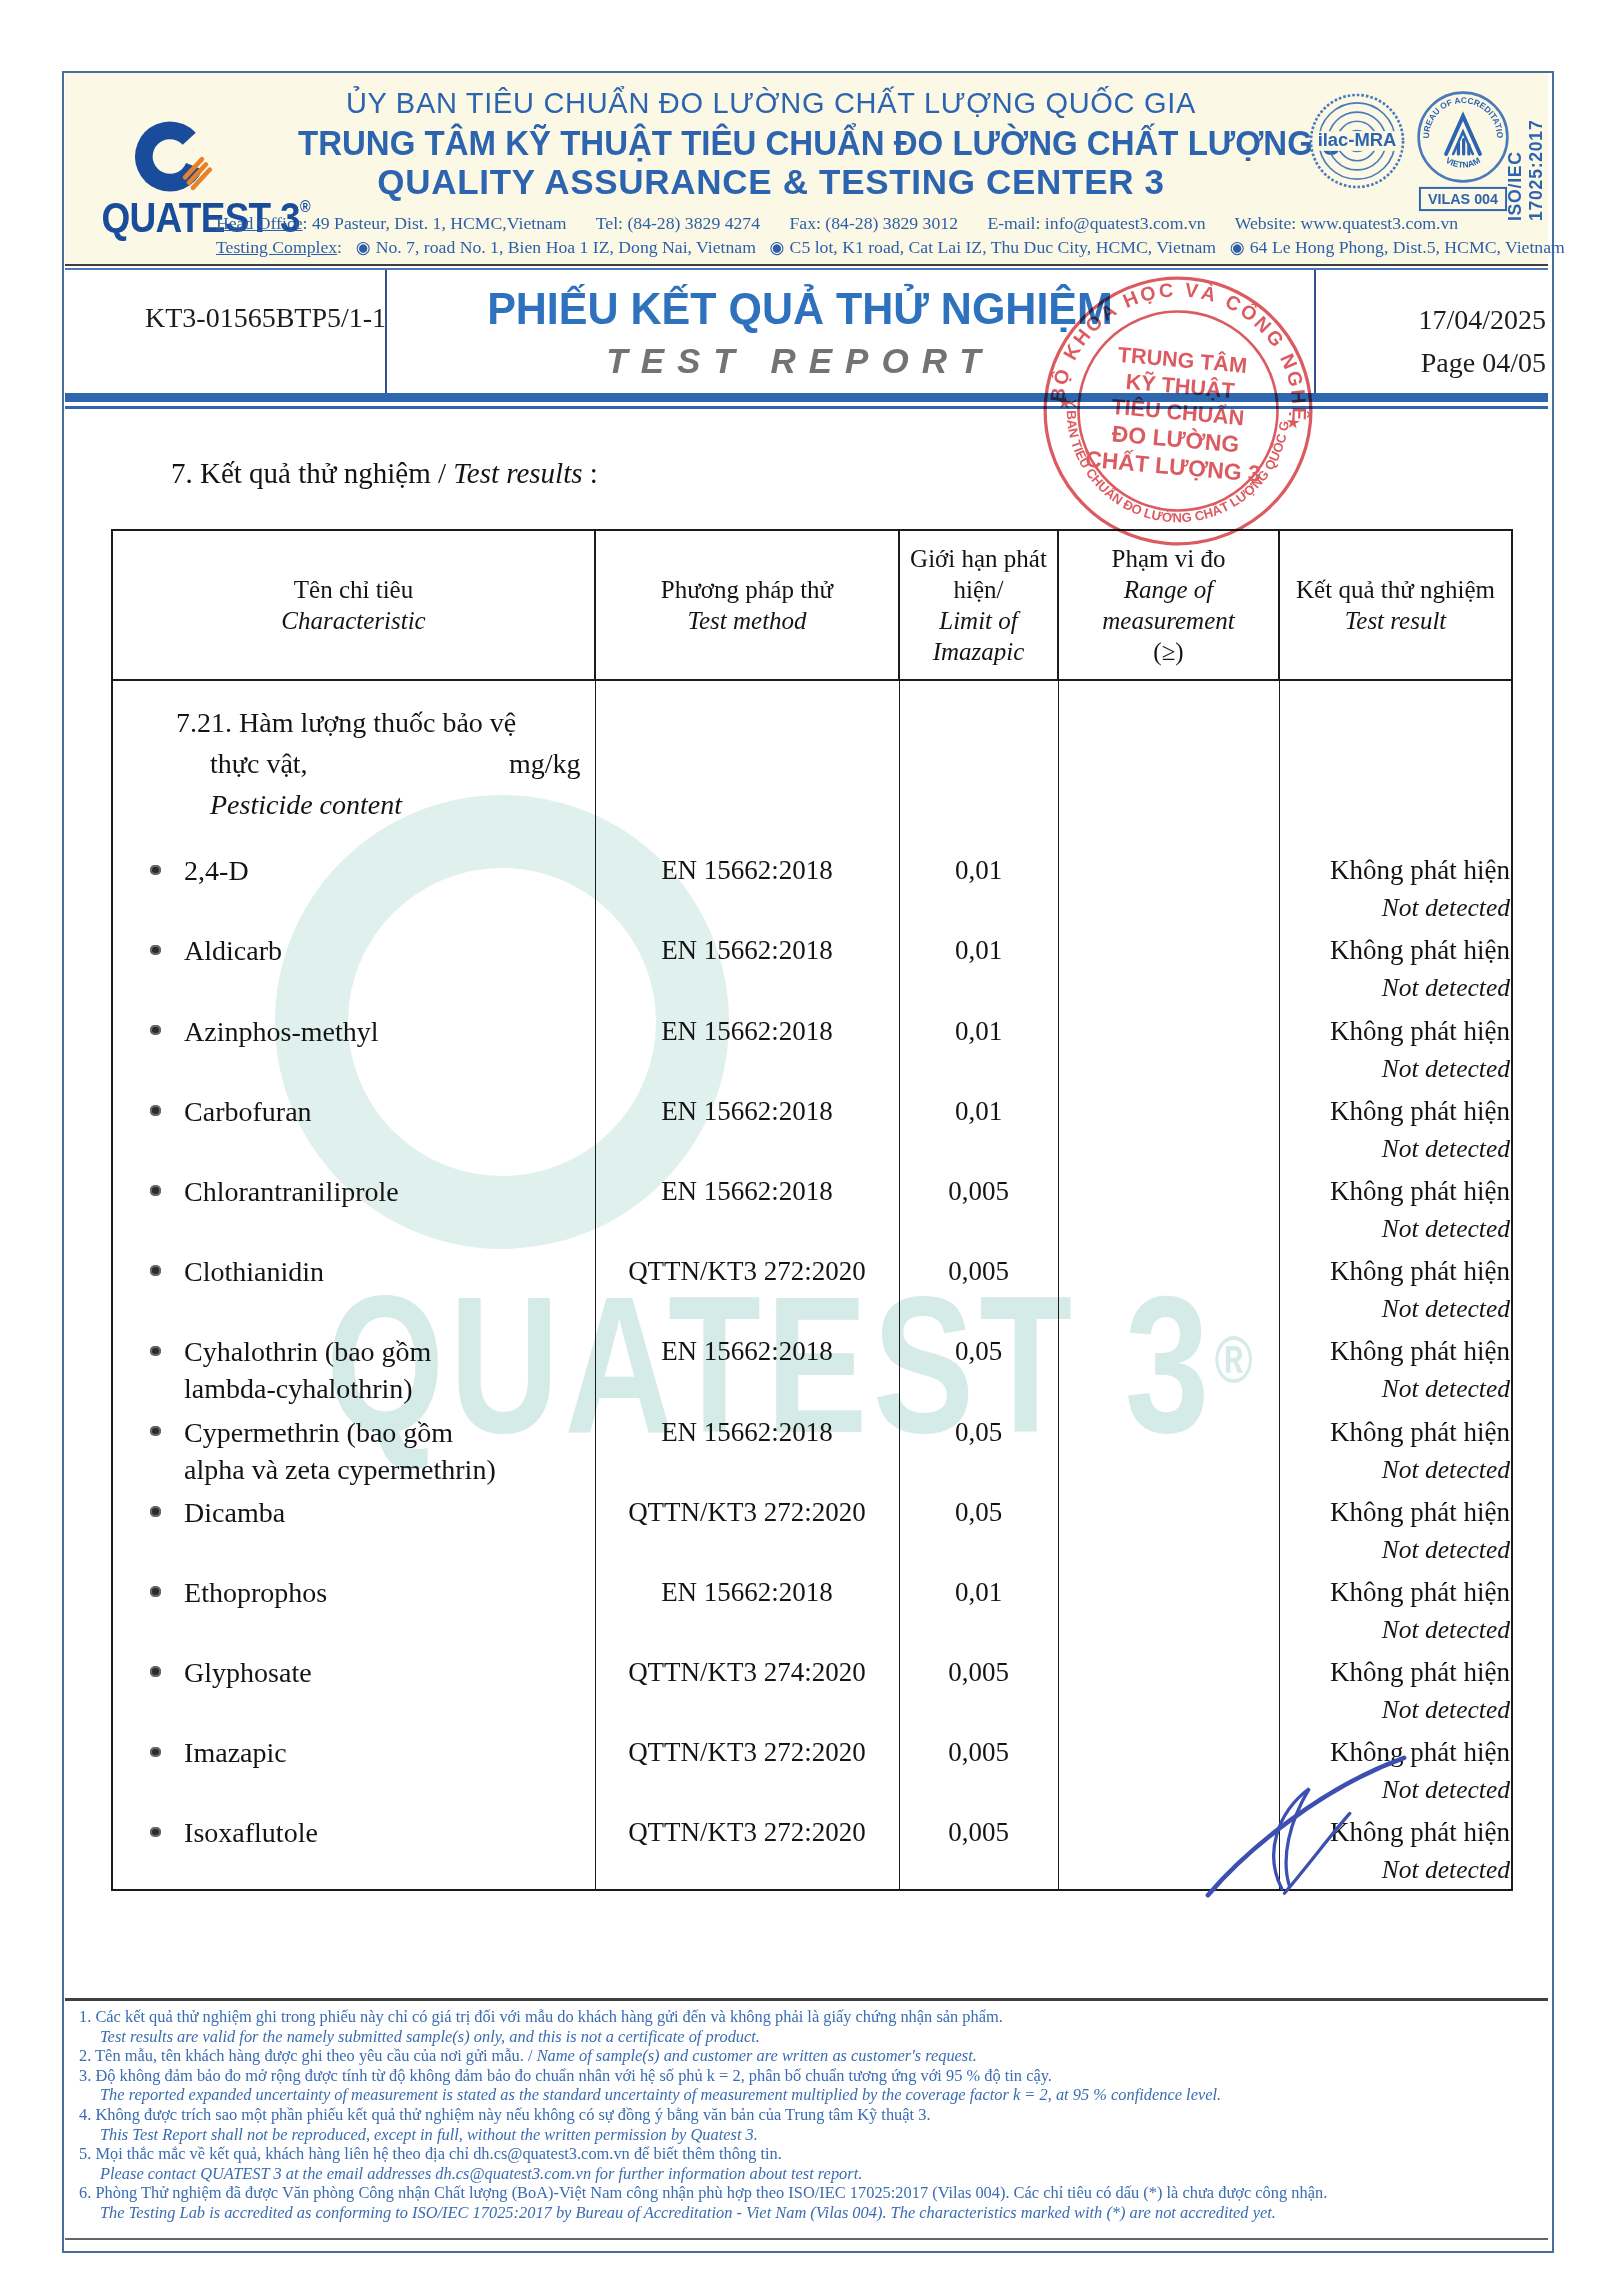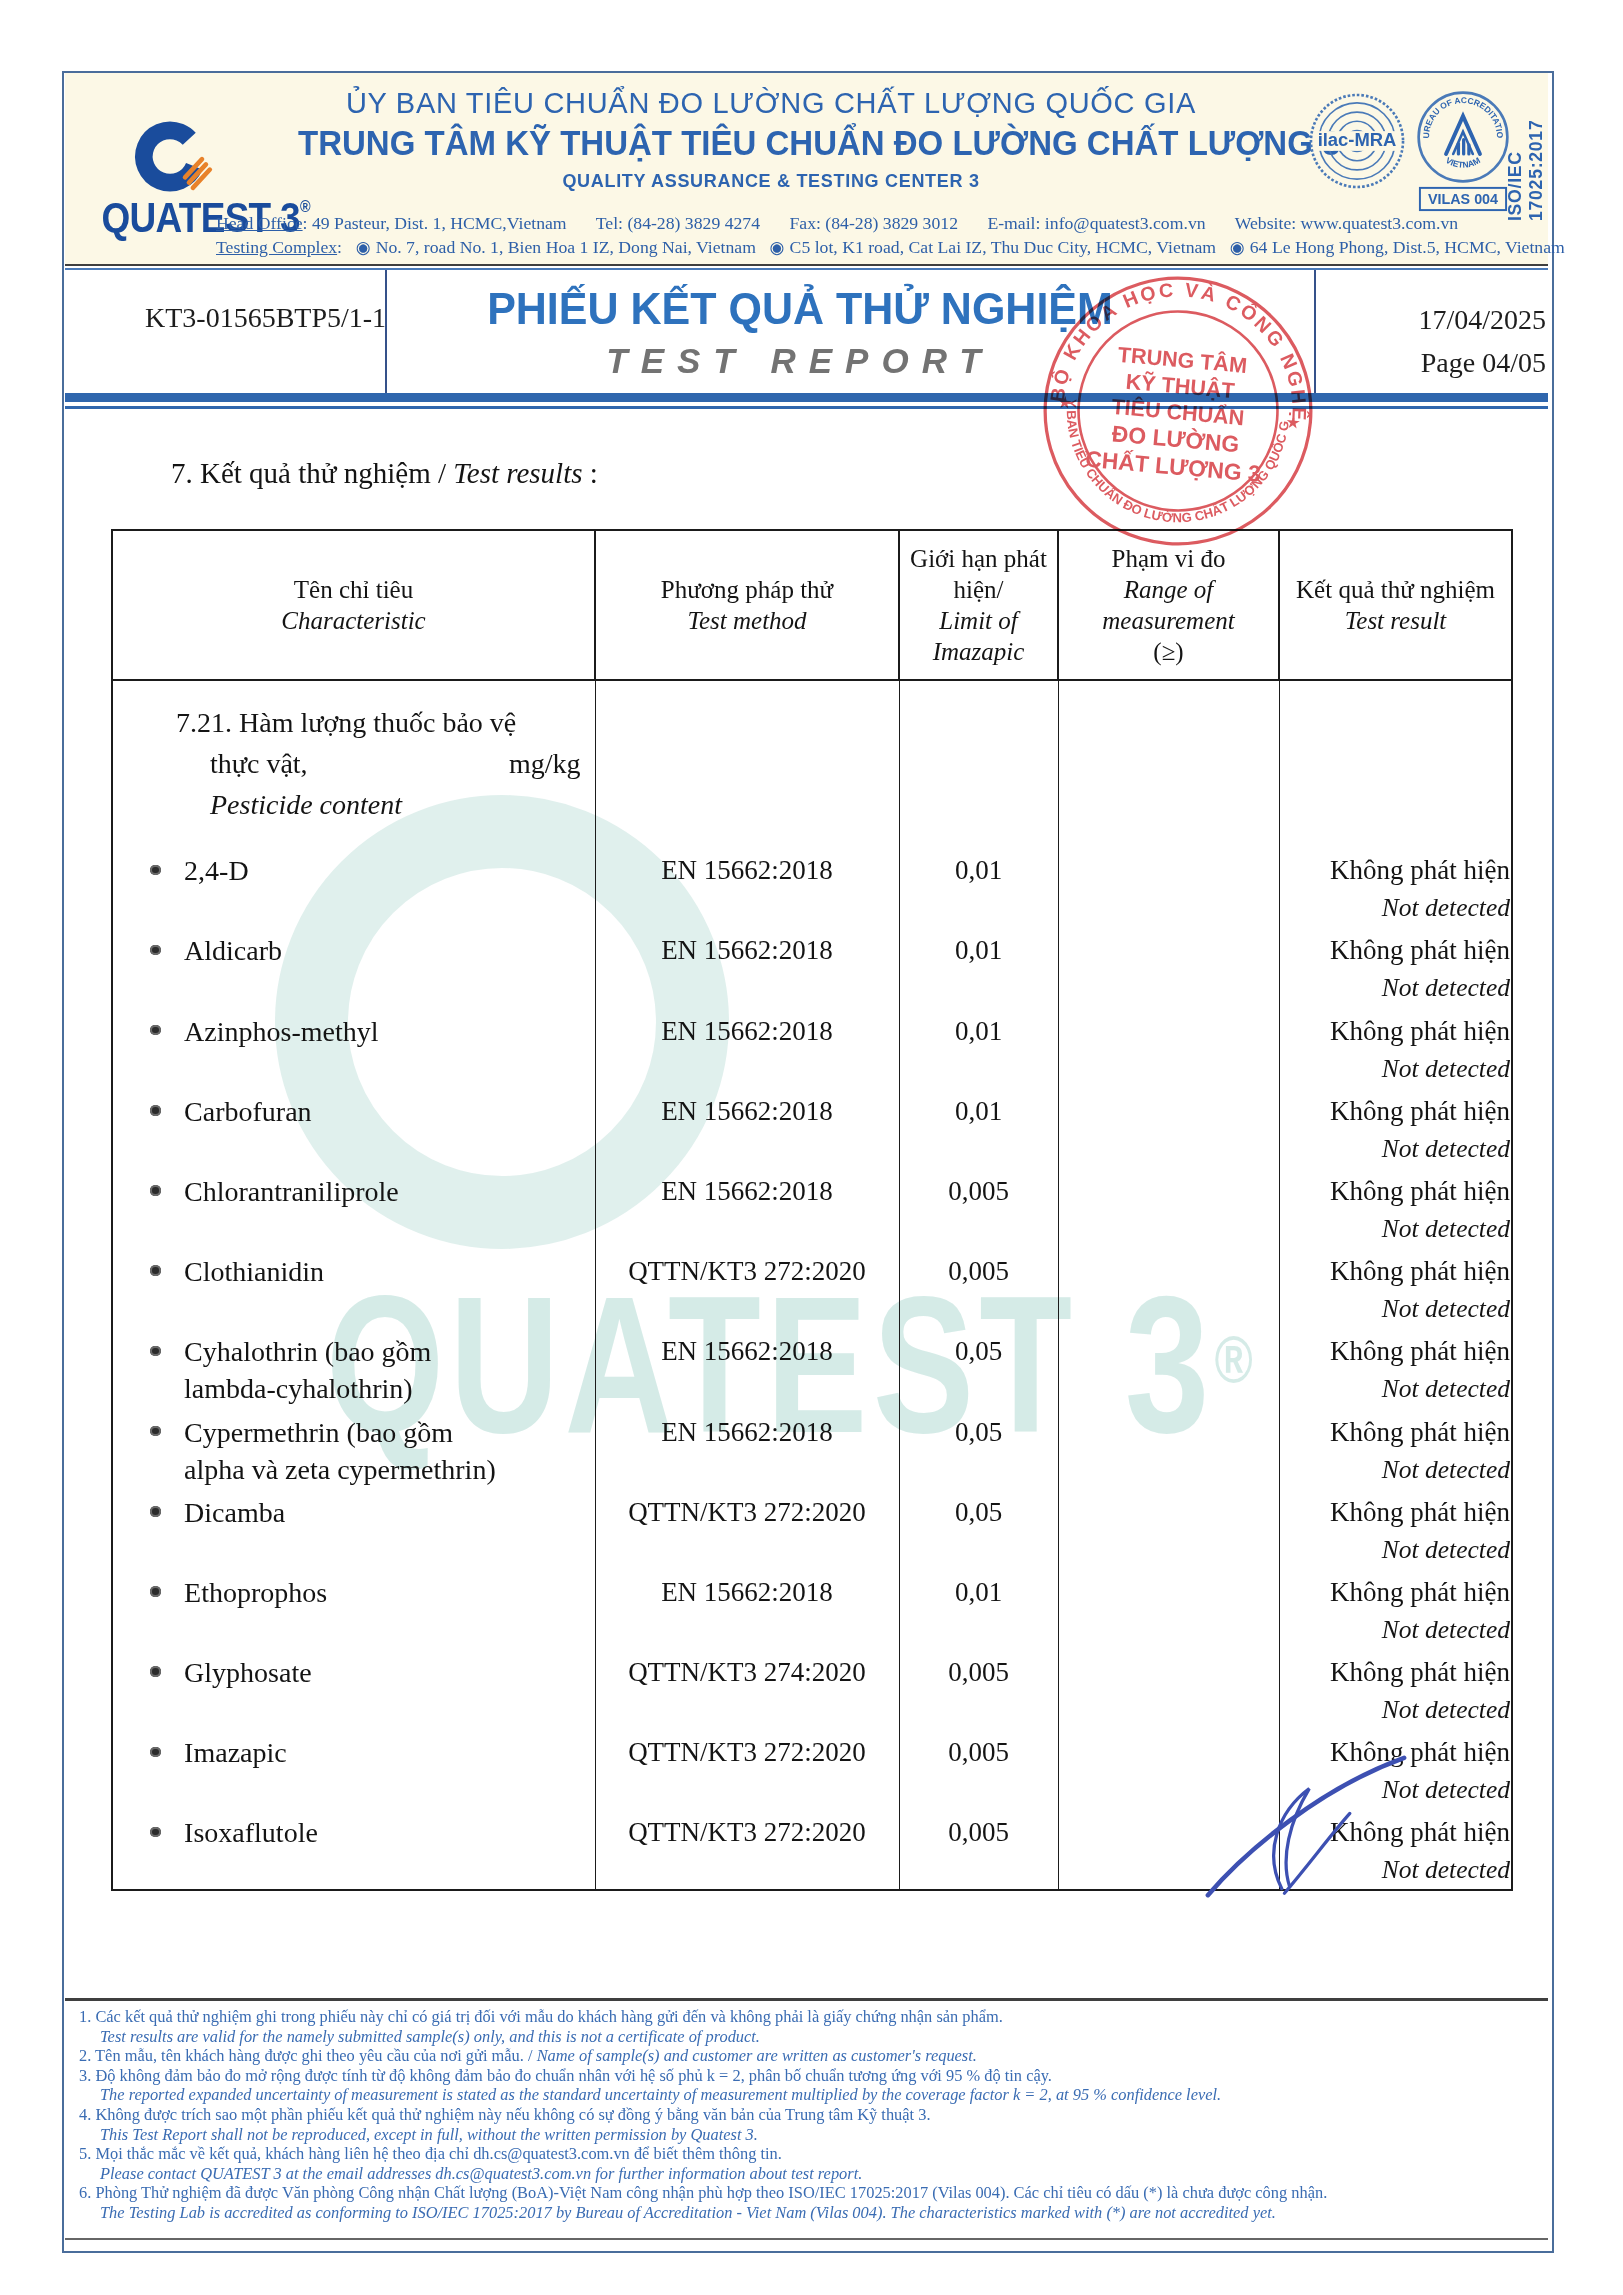--- a/index.html
+++ b/index.html
@@ -25,21 +25,21 @@
   .blue-hairline{left:65px;top:268px;width:1483px;height:2px;background:#4a7ab8;z-index:3;}
   .logotype{left:85px;top:194px;width:242px;text-align:center;z-index:4;
     font-family:"Liberation Sans","DejaVu Sans",sans-serif;font-weight:bold;
     font-size:37px;letter-spacing:-0.7px;color:#1a4c9c;transform:scaleY(1.15);transform-origin:top center;
     white-space:nowrap;}
   .logotype sup{font-size:14.4px;vertical-align:17px;letter-spacing:0;}
   .org{left:298px;top:85px;width:946px;text-align:center;z-index:4;color:#2d64b0;
     font-family:"Liberation Sans","DejaVu Sans",sans-serif;}
   .org .l1{font-size:29px;line-height:37px;letter-spacing:0.7px;}
   .org .l2{font-size:33px;line-height:41px;font-weight:bold;transform:scaleY(1.08);transform-origin:center;white-space:nowrap;}
-  .org .l3{font-size:18px;line-height:37px;font-weight:bold;letter-spacing:0.7px;}
+  .org .l3{font-size:35px;line-height:37px;font-weight:bold;letter-spacing:0.7px;}
   .contact{left:216px;z-index:4;color:#2d5fa8;font-size:17.7px;white-space:nowrap;text-align:right;}
   .contact .lbl{text-decoration:underline;}
   .contact .seg{margin-right:25px;}
   .contact .pin{color:#2d5fa8;font-size:17px;margin:0 5.2px 0 9.2px;}
   .iso-vert{left:1505px;top:80px;height:141px;z-index:4;writing-mode:vertical-rl;
     transform:rotate(180deg);font-family:"Liberation Sans","DejaVu Sans",sans-serif;
     font-weight:bold;font-size:17.7px;letter-spacing:0.7px;color:#2d64b0;}
   
   .report-no{left:145px;top:302px;font-size:28px;z-index:4;color:#1d1d1d;}
   .vline{width:2px;background:#35518a;z-index:3;}

